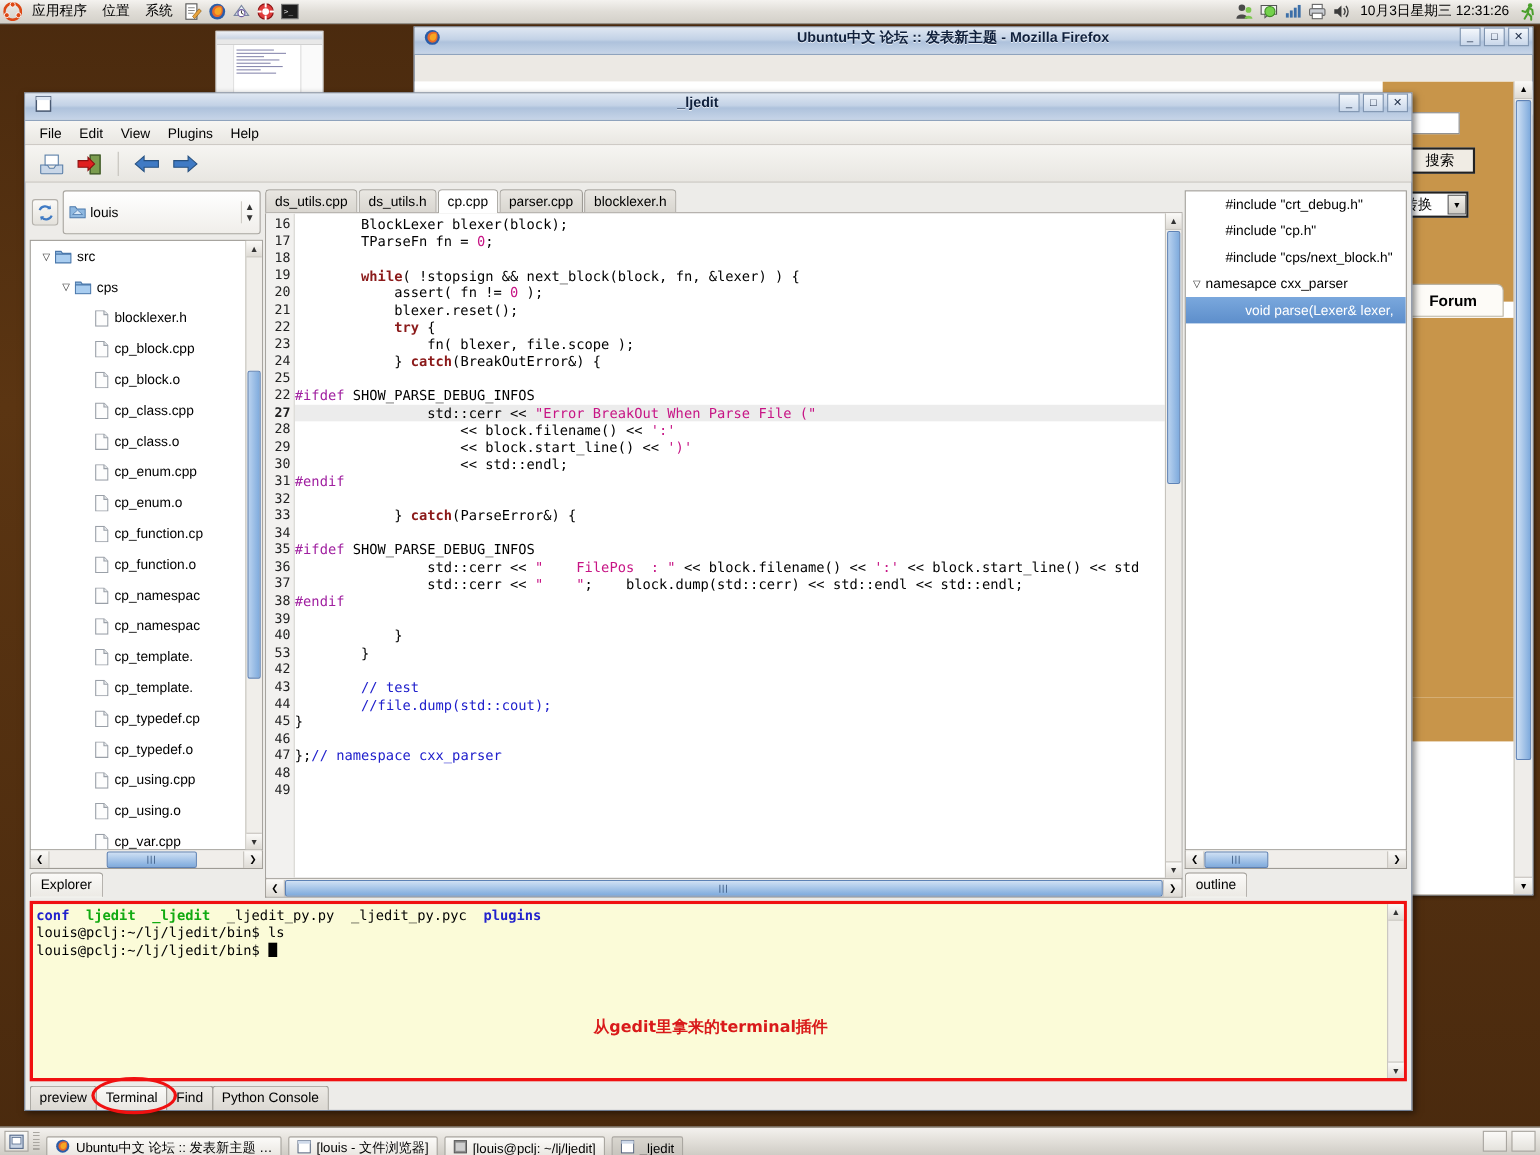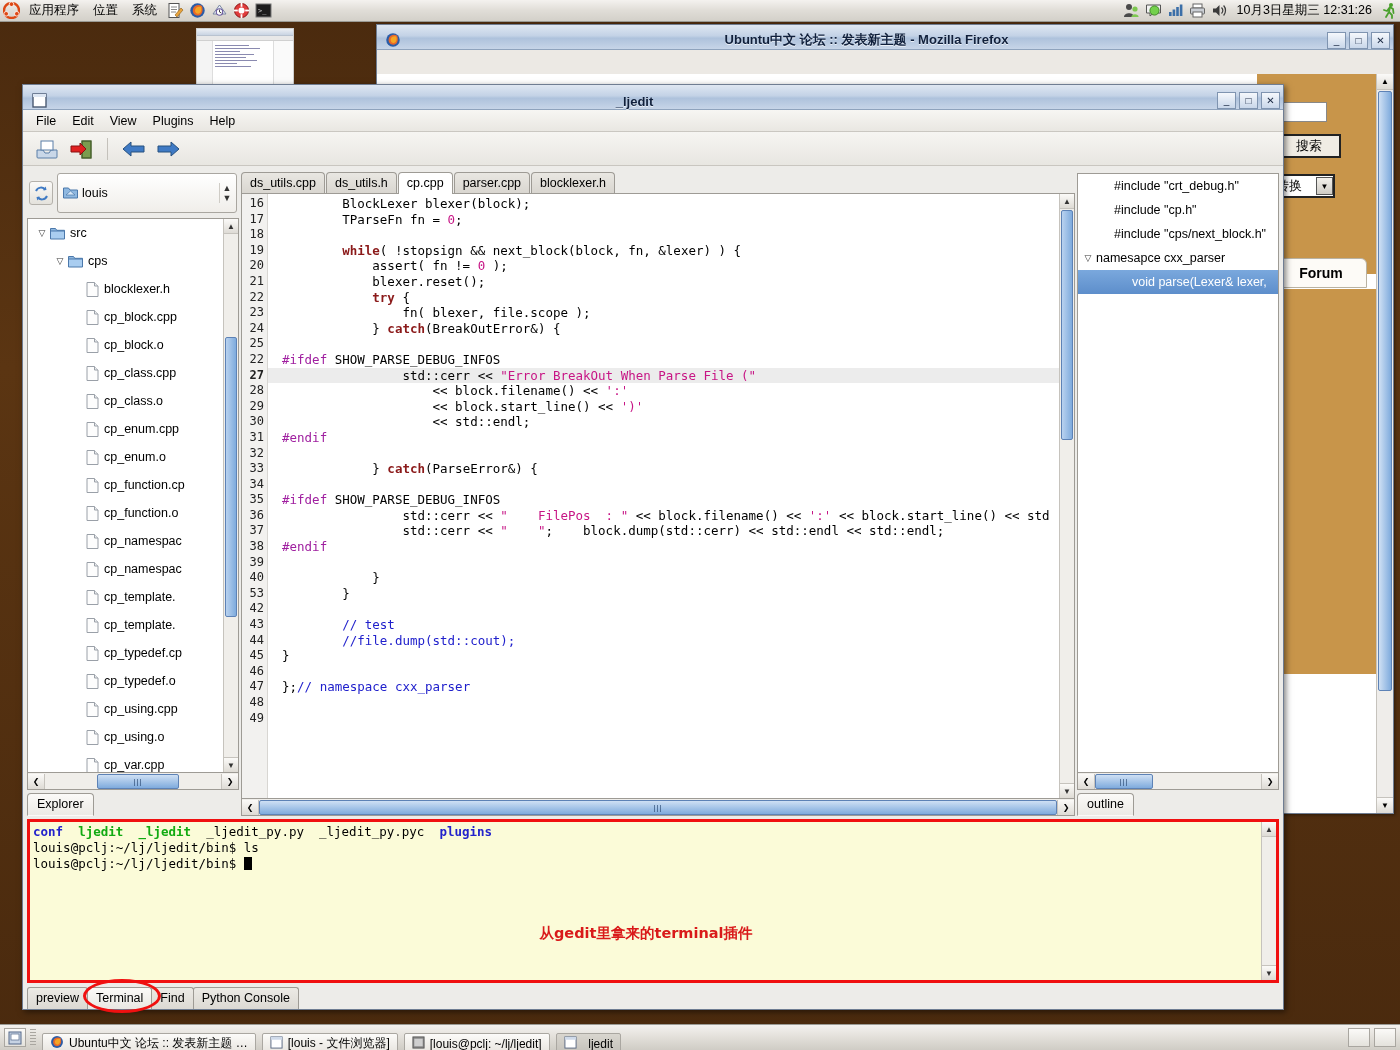--- a/index.html
+++ b/index.html
@@ -46,21 +46,21 @@
   #clock { font-size:12.5px; padding:0 6px; white-space:nowrap;}
 
   
   #ffwin {
     position:absolute; left:376px; top:24px; width:1018px; height:790px;
     background:#ece9e4; border:1px solid #6f7d92;
     box-shadow:1px 1px 3px rgba(0,0,0,.45);
     z-index:60;
   }
   .win-title {
-    height:25px; display:flex; align-items:flex-end;
+    height:25px; display:flex; align-items:flex-start;
     background:linear-gradient(180deg,#dfe7f2 0%, #c3d2e6 45%, #aec2dc 55%, #c7d5e8 100%);
     border-bottom:1px solid #8fa3bd;
     padding:0 3px;
   }
   .win-title .tico { width:18px;height:18px;margin:0 4px;display:flex;align-items:center;justify-content:center;}
   .win-title .ttext { flex:1; text-align:center; font-weight:bold; font-size:13px; color:#10203c;
      text-shadow:0 1px 0 rgba(255,255,255,.7); }
   .wbtns { display:flex; gap:3px; }
   .wbtn { width:19px;height:17px;border:1px solid #7f94b0;background:linear-gradient(180deg,#f5f8fc,#c9d7ea);
     font-size:10px;line-height:15px;text-align:center;color:#1b2a44;cursor:pointer;}
@@ -143,21 +143,21 @@
       background:linear-gradient(180deg,#e9e7e2,#d9d6d0); padding:3px 8px; font-size:12.5px; margin-right:1px; cursor:pointer;}
   .ed-tab.active { background:#ffffff; position:relative; top:1px; padding-bottom:4px; }
   .ed-area { flex:1; display:flex; border:1px solid #9e9b95; border-top:none; background:#fff; min-height:0;}
   .code-host { flex:1; position:relative; overflow:hidden; display:flex;}
   .gutter { width:26px; background:#f2f1ef; border-right:1px solid #d8d6d2; text-align:right;
      font-family:"DejaVu Sans Mono", monospace; font-size:12px; padding-top:2px; color:#222; }
   .gutter div { height:15.6px; line-height:15.6px; padding-right:3px;}
   .gutter div.cur { font-weight:bold; }
   .code { flex:1; font-family:"DejaVu Sans Mono", monospace; font-size:12.5px; padding-top:2px;
      white-space:pre; overflow:hidden; color:#000;}
-  .code div { height:15.6px; line-height:15.6px; padding-left:14px;}
+  .code div { height:15.6px; line-height:15.6px; padding-left:0;}
   .code div.cur { background:#ececec; }
   .kw { color:#8b1a1a; font-weight:bold; }
   .pp { color:#a020a0; }
   .str { color:#c71585; }
   .num { color:#c71585; }
   .cmt { color:#2020cc; }
   .ed-vscroll { width:15px; background:#f0eeea; border-left:1px solid #c6c3bd; position:relative; }
   .ed-hscroll { height:17px; border:1px solid #9e9b95; border-top:none; background:#f0eeea; display:flex;align-items:center;}
 
   

